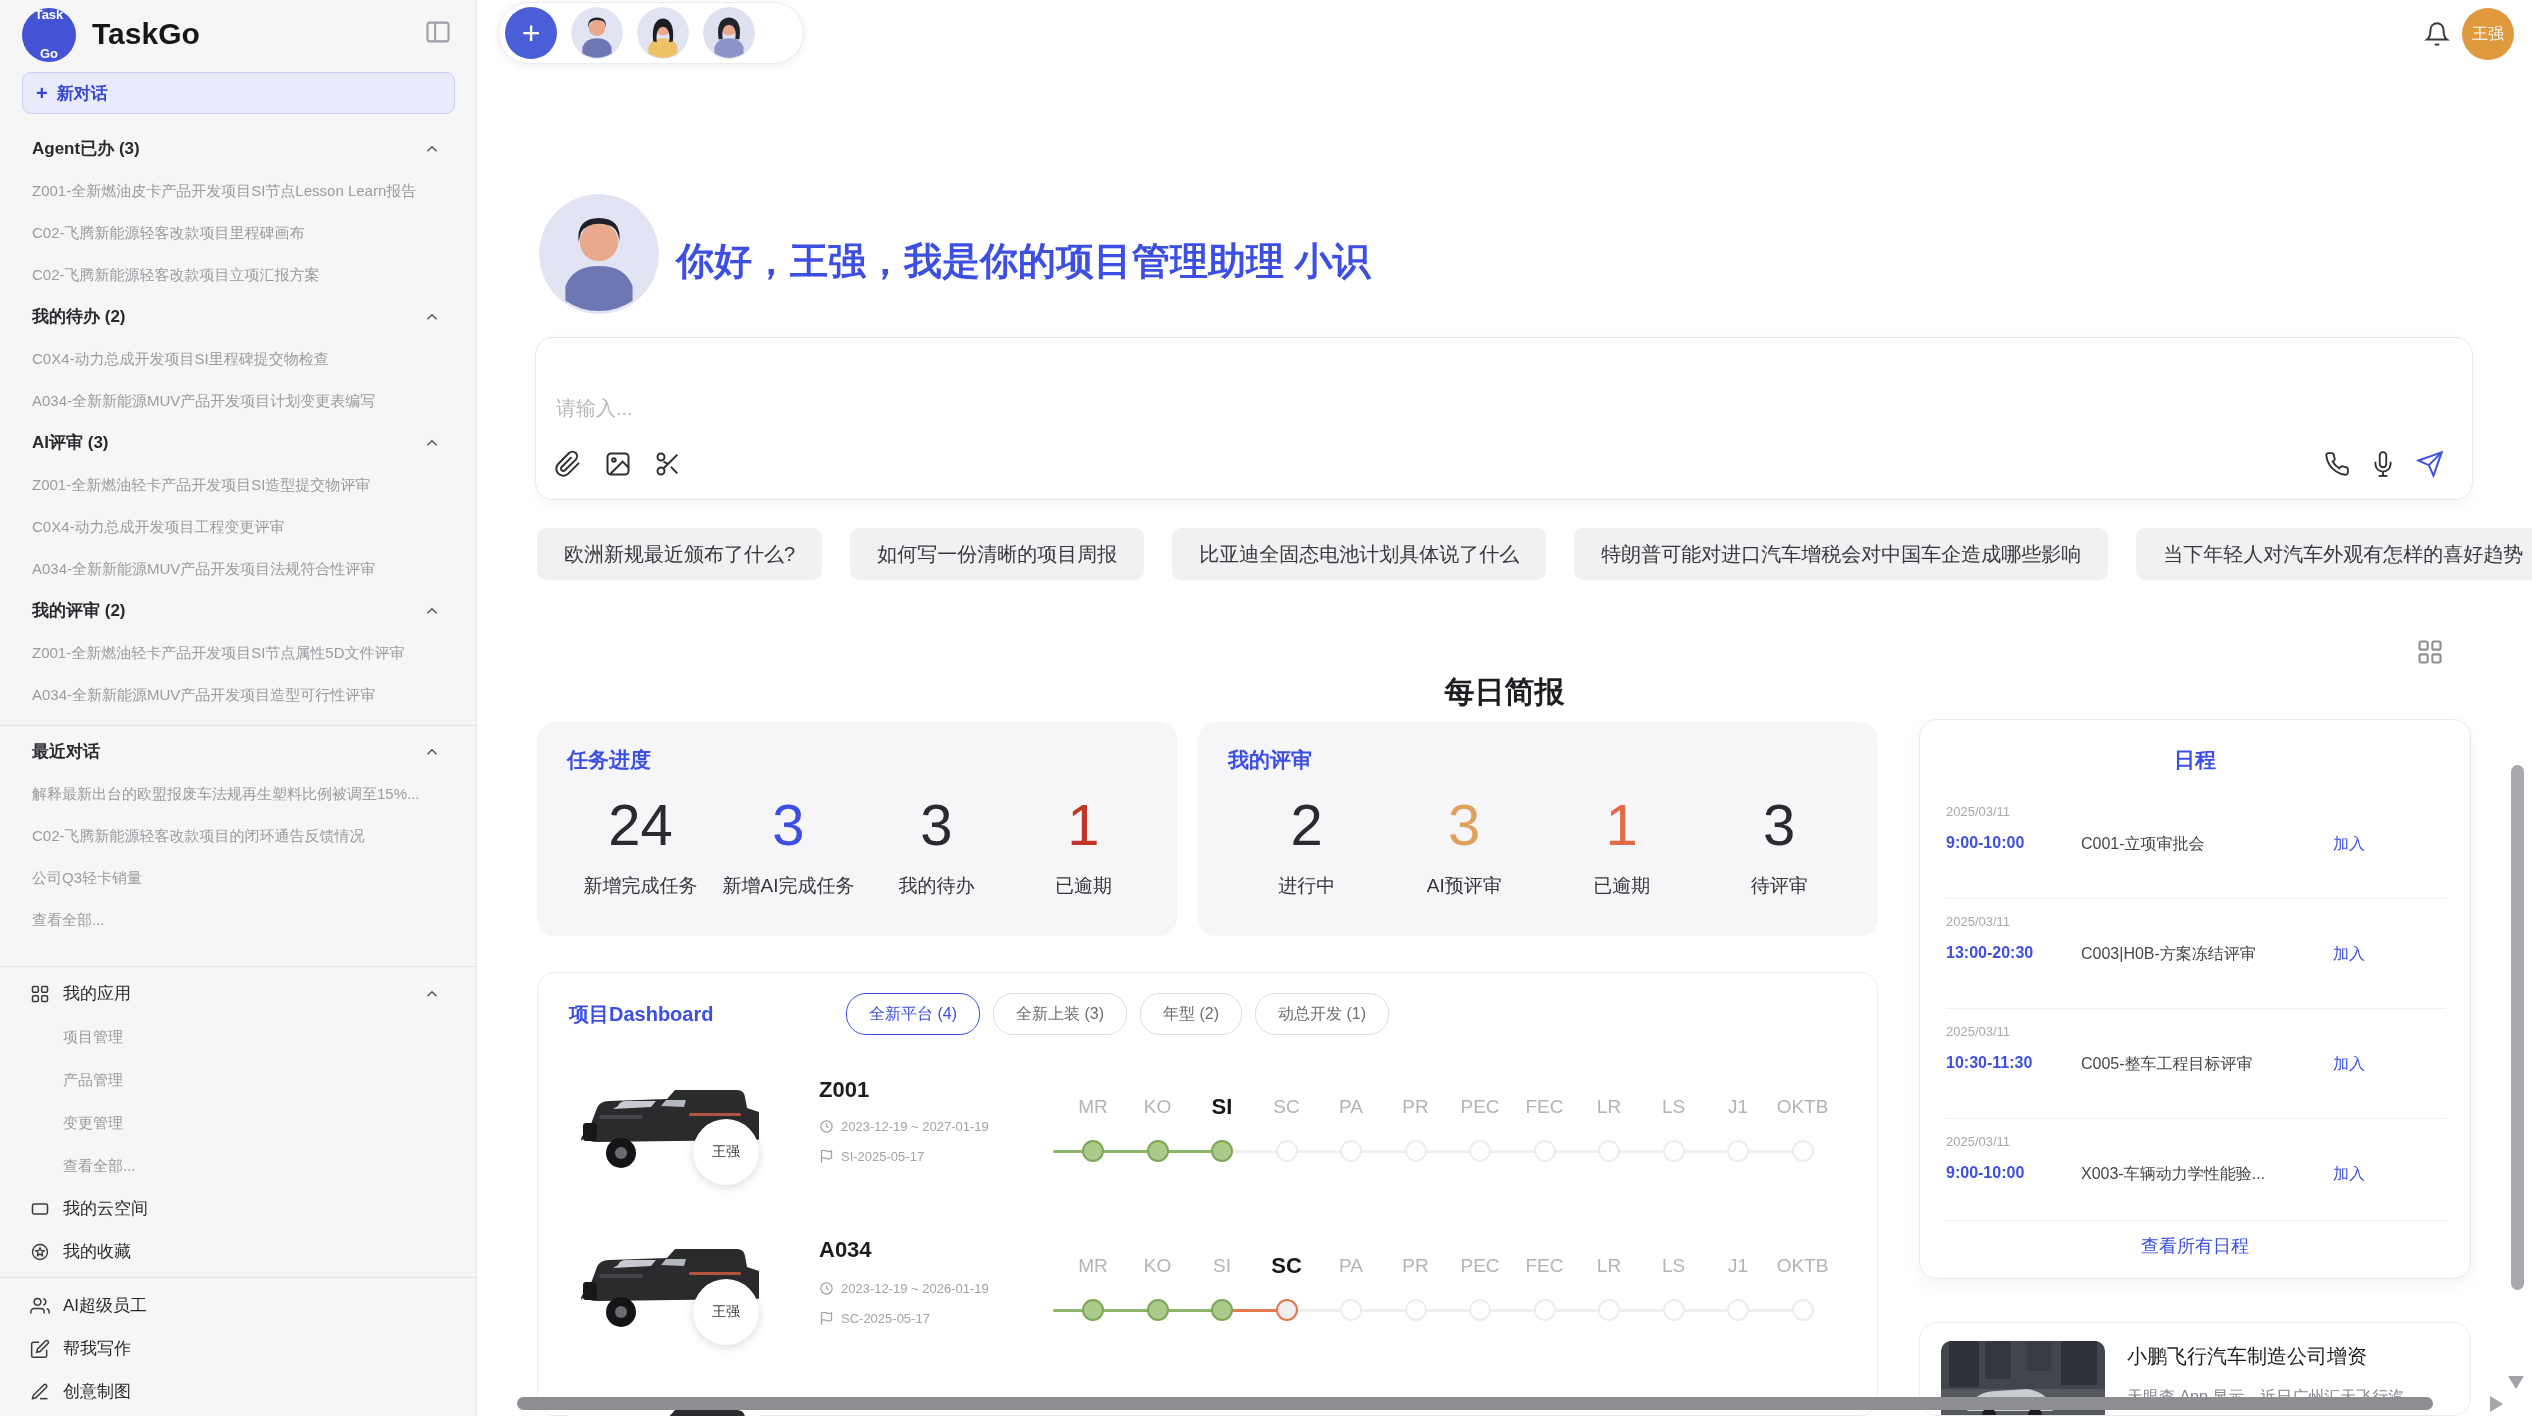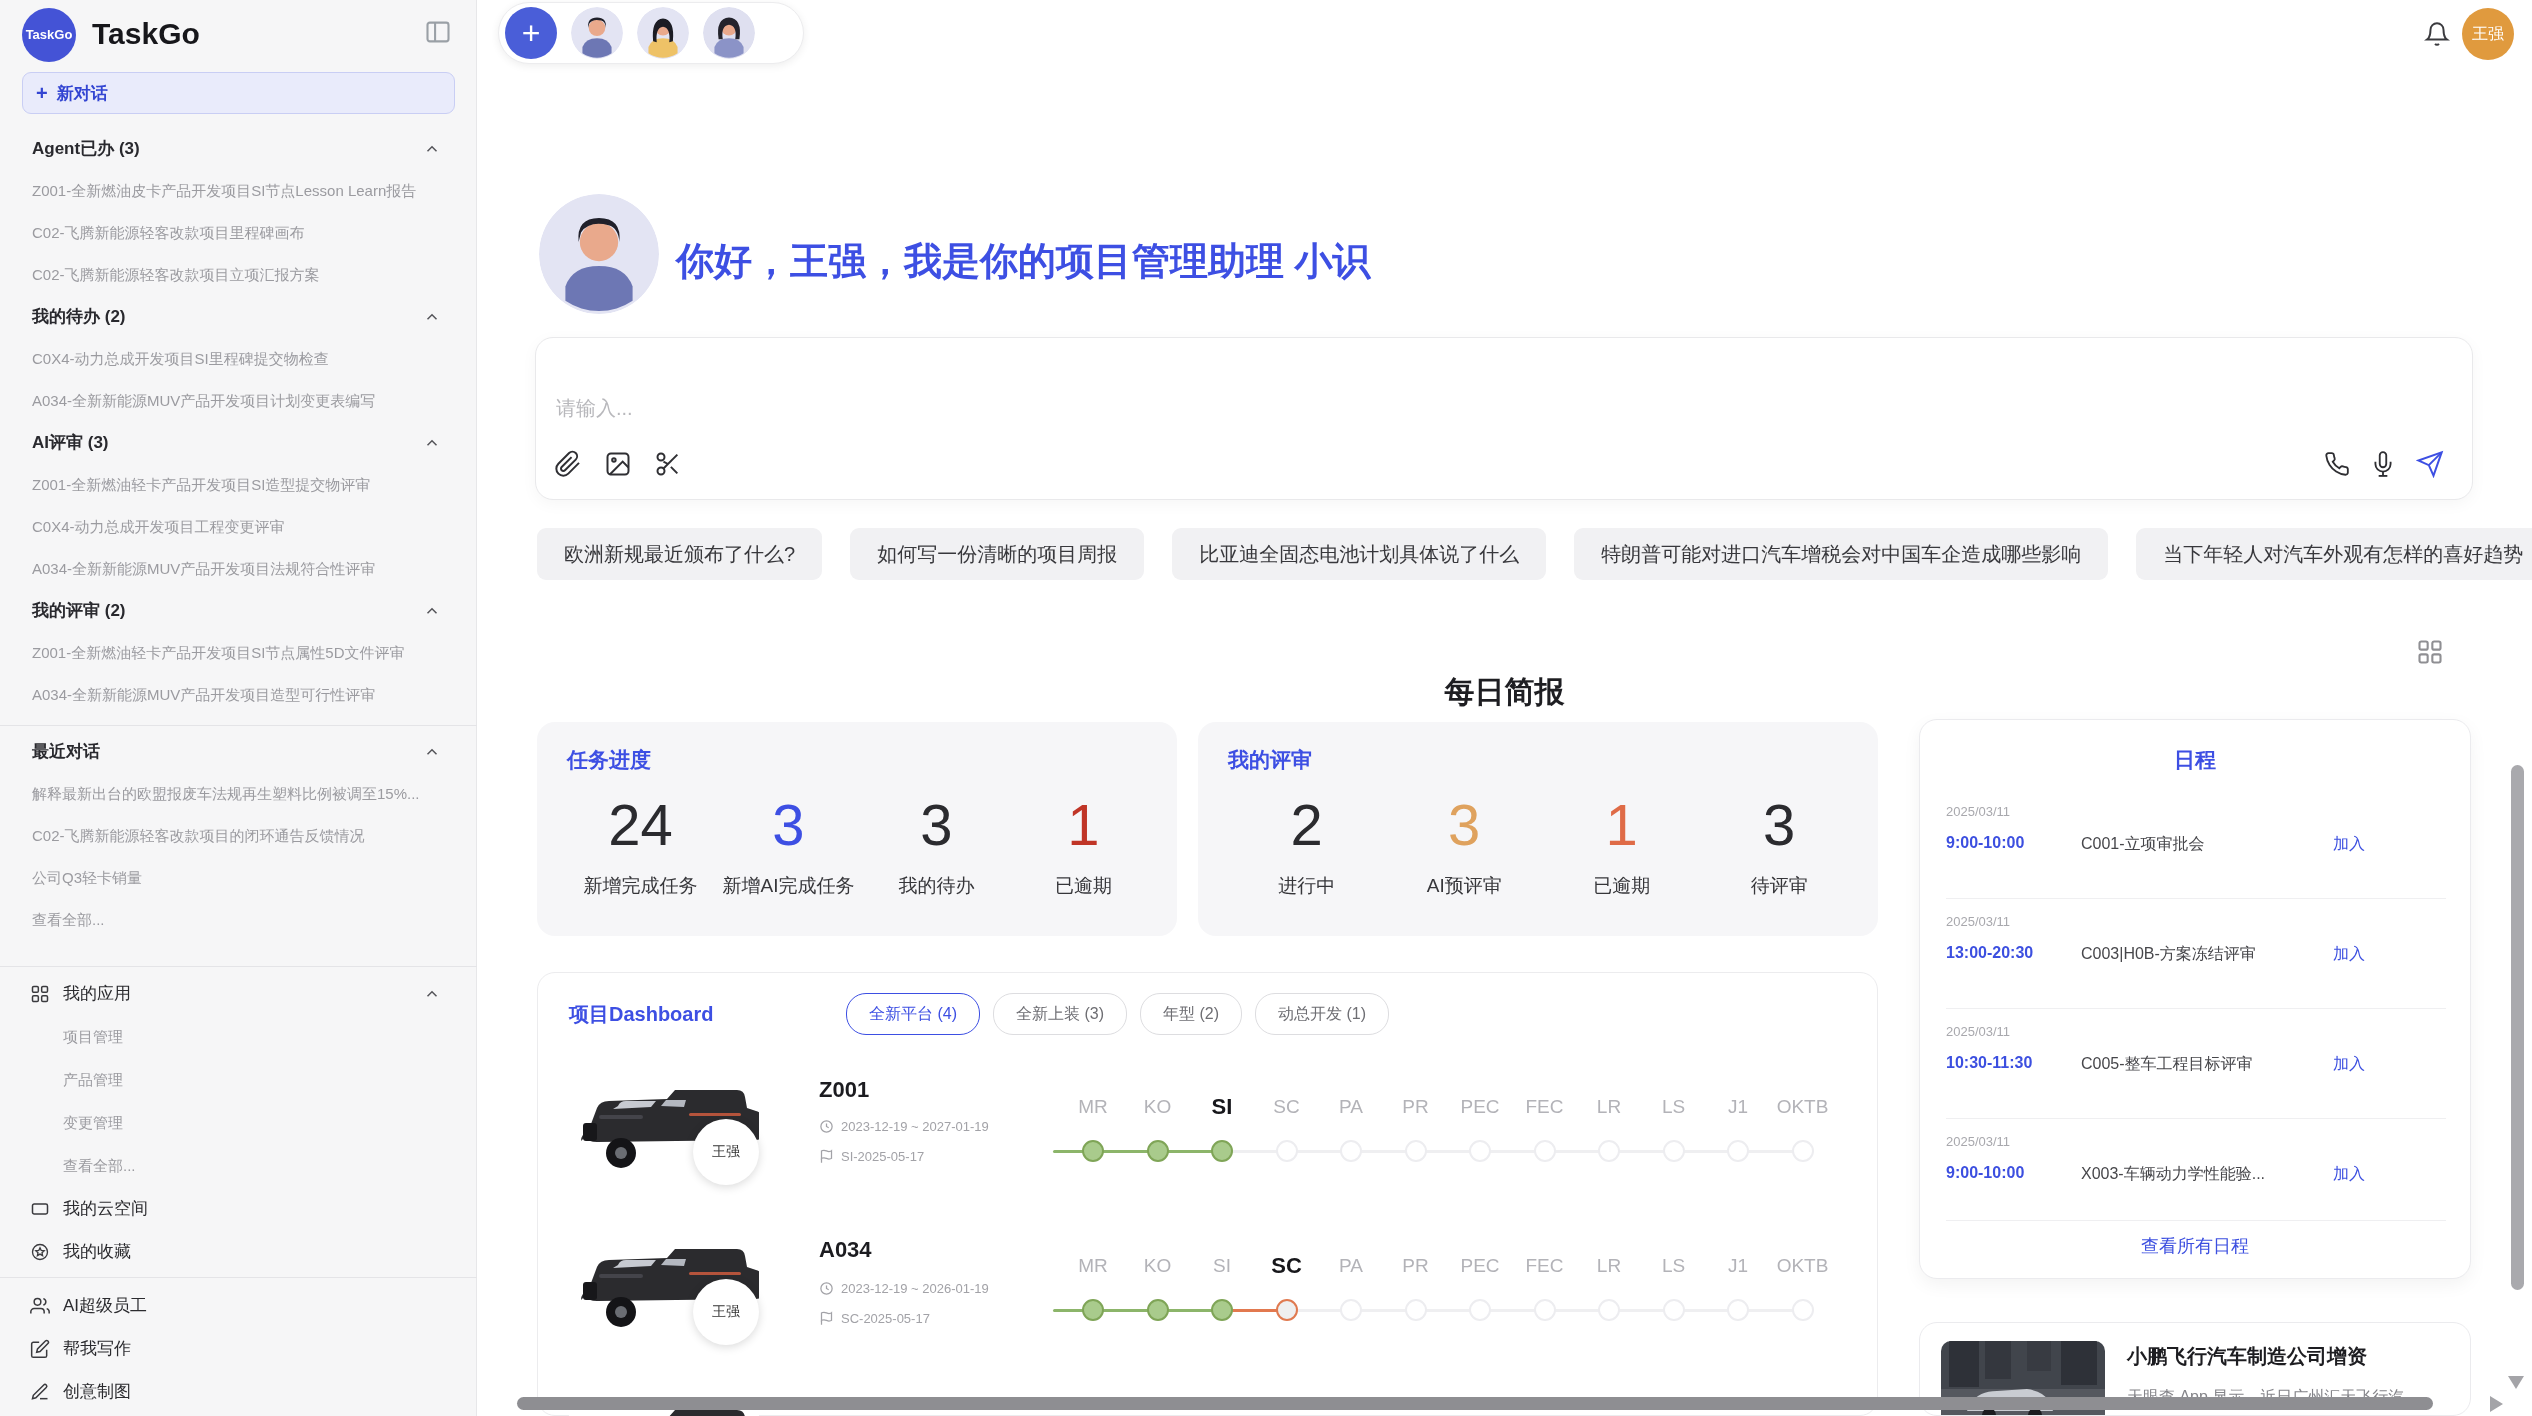--- a/index.html
+++ b/index.html
@@ -3,21 +3,21 @@
 <meta charset="utf-8">
 <style>
   html,body{margin:0;padding:0;}
   body{font-family:"Liberation Sans","DejaVu Sans",sans-serif;background:#fff;}
   #root{position:relative;width:2532px;height:1416px;overflow:hidden;background:#fff;}
   .abs{position:absolute;}
   svg{display:block;}
   
   #sidebar{left:0;top:0;width:477px;height:1416px;background:#f6f6f7;border-right:1px solid #e7e7e9;box-sizing:border-box;}
   .logo{left:22px;top:8px;width:54px;height:54px;border-radius:50%;background:#4453d6;color:#fff;
-        display:flex;flex-direction:row;align-items:center;justify-content:center;font-size:13px;line-height:1.15;font-weight:700;}
+        display:flex;flex-direction:column;align-items:center;justify-content:space-between;font-size:13px;line-height:1.15;font-weight:700;}
   .app-title{left:92px;top:17px;font-size:30px;font-weight:700;color:#17171b;}
   .panel-toggle{left:424px;top:18px;color:#9aa0a6;}
   .newchat{left:22px;top:72px;width:433px;height:42px;box-sizing:border-box;border-radius:9px;background:#e9ebfb;
            border:1px solid #c9cef4;display:flex;align-items:center;padding-left:13px;gap:9px;color:#3345d2;font-size:17px;font-weight:600;cursor:pointer;}
   #navlist{left:0;top:128px;width:477px;}
   .sec-h{height:42px;line-height:42px;padding:0 36px 0 32px;font-size:17px;color:#29292e;font-weight:600;display:flex;align-items:center;}
   .sec-h .t{flex:1;}
   .chev{color:#55555a;}
   .item{height:42px;line-height:42px;padding:0 46px 0 32px;font-size:15px;color:#9b9ba0;white-space:nowrap;overflow:hidden;text-overflow:ellipsis;cursor:pointer;}
   .sdiv{height:1px;background:#e4e4e7;margin:9px 0 5px 0;}
@@ -84,21 +84,21 @@
   .sch-item{position:absolute;left:26px;width:500px;height:94px;}
   .sch-date{position:absolute;left:0;top:0;font-size:13px;color:#a8a8ad;}
   .sch-time{position:absolute;left:0;top:30px;font-size:16px;color:#3c4fe0;font-weight:600;}
   .sch-name{position:absolute;left:135px;top:30px;font-size:16px;color:#47474b;}
   .sch-join{position:absolute;left:387px;top:30px;font-size:16px;color:#3c4fe0;cursor:pointer;}
   .sch-div{position:absolute;left:26px;width:500px;height:1px;background:#efeff1;}
   .sch-footer{position:absolute;left:0;top:514px;width:100%;text-align:center;font-size:18px;color:#3c4fe0;cursor:pointer;}
   
   .news{left:1919px;top:1322px;width:552px;height:94px;background:#fff;border:1px solid #ebebee;border-radius:18px;box-sizing:border-box;overflow:hidden;}
   .news-img{position:absolute;left:21px;top:18px;width:164px;height:90px;border-radius:10px;overflow:hidden;}
-  .news-title{position:absolute;left:207px;top:20px;font-size:20px;font-weight:700;color:#1d1d21;}
+  .news-title{position:absolute;left:207px;top:20px;font-size:20px;font-weight:400;color:#1d1d21;}
   .news-snippet{position:absolute;left:207px;top:64px;width:330px;font-size:16px;color:#85858a;white-space:nowrap;overflow:hidden;}
   
   .hthumb{left:517px;top:1397px;width:1916px;height:13px;border-radius:7px;background:#8e8e92;cursor:pointer;}
   .harrow{left:2490px;top:1396px;width:0;height:0;border-top:8px solid transparent;border-bottom:8px solid transparent;border-left:13px solid #a4a4a8;cursor:pointer;}
   .vthumb{left:2511px;top:765px;width:13px;height:525px;border-radius:7px;background:#a9a9ad;cursor:pointer;}
   .varrow{left:2508px;top:1376px;width:0;height:0;border-left:8px solid transparent;border-right:8px solid transparent;border-top:13px solid #a4a4a8;cursor:pointer;}
 </style>
 </head>
 <body>
 

